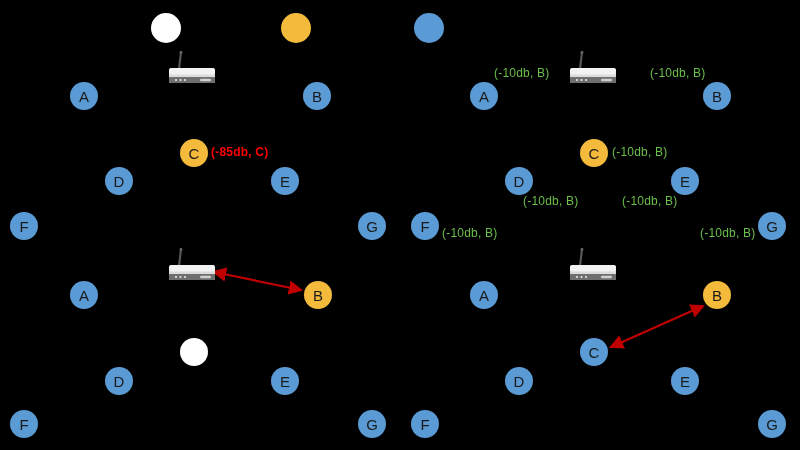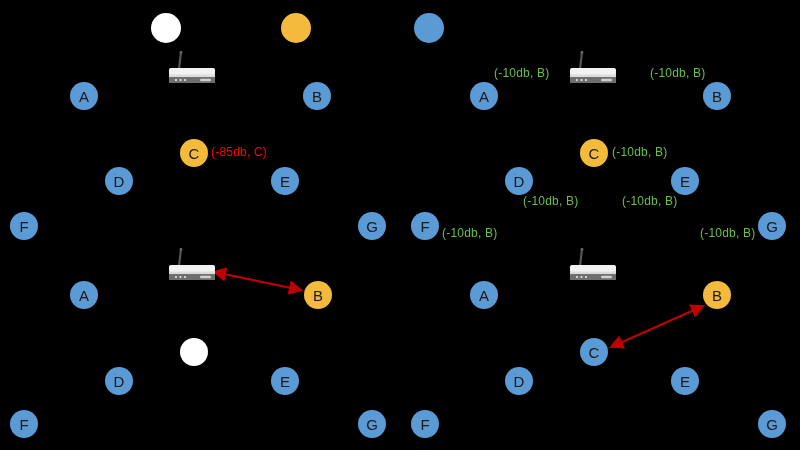--- a/index.html
+++ b/index.html
@@ -61,21 +61,21 @@
     </div>
     <div class="node" style="left: 271px; top: 167px; width: 28px; height: 28px; background: rgb(91, 155, 213); color: rgb(26, 26, 26);">
       <span>E</span>
     </div>
     <div class="node" style="left: 10px; top: 212px; width: 28px; height: 28px; background: rgb(91, 155, 213); color: rgb(26, 26, 26);">
       <span>F</span>
     </div>
     <div class="node" style="left: 358px; top: 212px; width: 28px; height: 28px; background: rgb(91, 155, 213); color: rgb(26, 26, 26);">
       <span>G</span>
     </div>
-    <div class="annotation" style="left: 211px; top: 152px; color: rgb(255, 0, 0);">(-85db, C)</div>
+    <div class="annotation" style="left: 211px; top: 152px; color: rgb(255, 0, 0); font-weight: bold;">(-85db, C)</div>
     <div class="router" style="left: 565px; top: 50px;"><svg width="56" height="44" viewBox="0 0 56 44">
         <line x1="17" y1="2" x2="15" y2="19" stroke="#555" stroke-width="2.2" stroke-linecap="round"></line>
         <circle cx="17" cy="2.5" r="1.4" fill="#666"></circle>
         <rect x="5" y="18" width="46" height="15" rx="2.5" fill="#dcdcdc"></rect>
         <rect x="5" y="18" width="46" height="6.5" rx="2.5" fill="#f2f2f2"></rect>
         <rect x="5" y="27" width="46" height="6" fill="#6f6f6f"></rect>
         <circle cx="12" cy="30" r="1.1" fill="#e8e8e8"></circle>
         <circle cx="16.5" cy="30" r="1.1" fill="#e8e8e8"></circle>
         <circle cx="21" cy="30" r="1.1" fill="#e8e8e8"></circle>
         <rect x="36" y="28.8" width="11" height="2.4" rx="1.2" fill="#cfcfcf"></rect>

